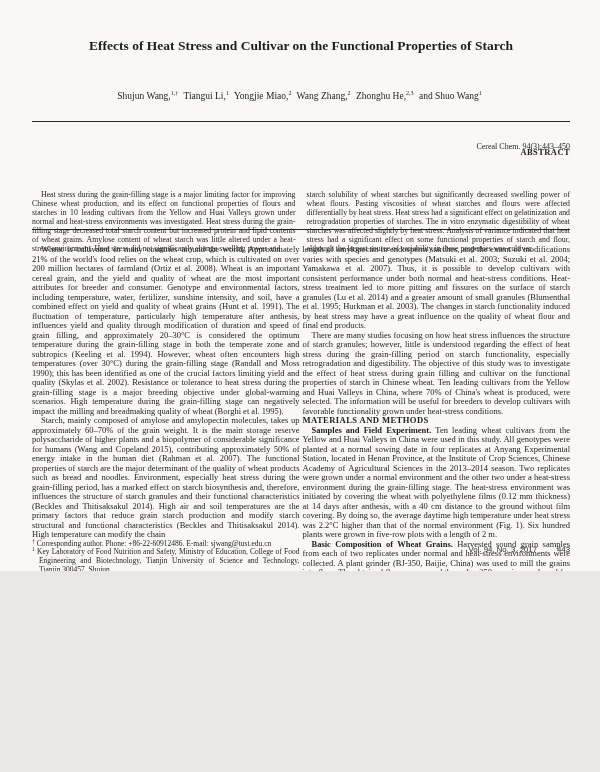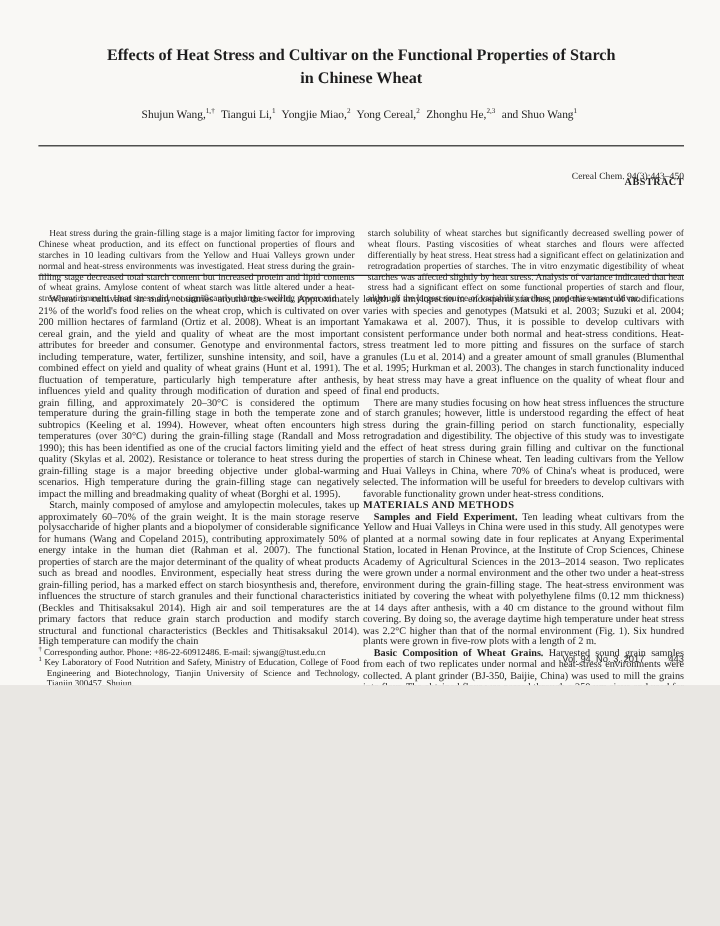--- a/index.html
+++ b/index.html
@@ -57,28 +57,27 @@
   }
   .page-num { margin-left:20px; }
 </style>
 </head>
 <body>
 
 <div class="page">
 
   <h1 class="title">
     <span class="title-line">Effects of Heat Stress and Cultivar on the Functional Properties of Starch</span>
-    <span class="title-line">in Chinese Wheat</span>
   </h1>
 
   <div class="authors">
     <span class="author"><span>Shujun Wang,</span><sup>1,†</sup></span>
     <span class="author"><span>Tiangui Li,</span><sup>1</sup></span>
     <span class="author"><span>Yongjie Miao,</span><sup>2</sup></span>
-    <span class="author"><span>Yong Cereal,</span><sup>2</sup></span>
+    <span class="author"><span>Wang Zhang,</span><sup>2</sup></span>
     <span class="author"><span>Zhonghu He,</span><sup>2,3</sup></span>
     <span class="author"><span>and Shuo Wang</span><sup>1</sup></span>
   </div>
 
   <div class="rule rule-1"></div>
 
   <div class="abstract-head">
     <span class="abs-title">ABSTRACT</span>
     <span class="abs-cite">Cereal Chem. 94(3):443–450</span>
   </div>

